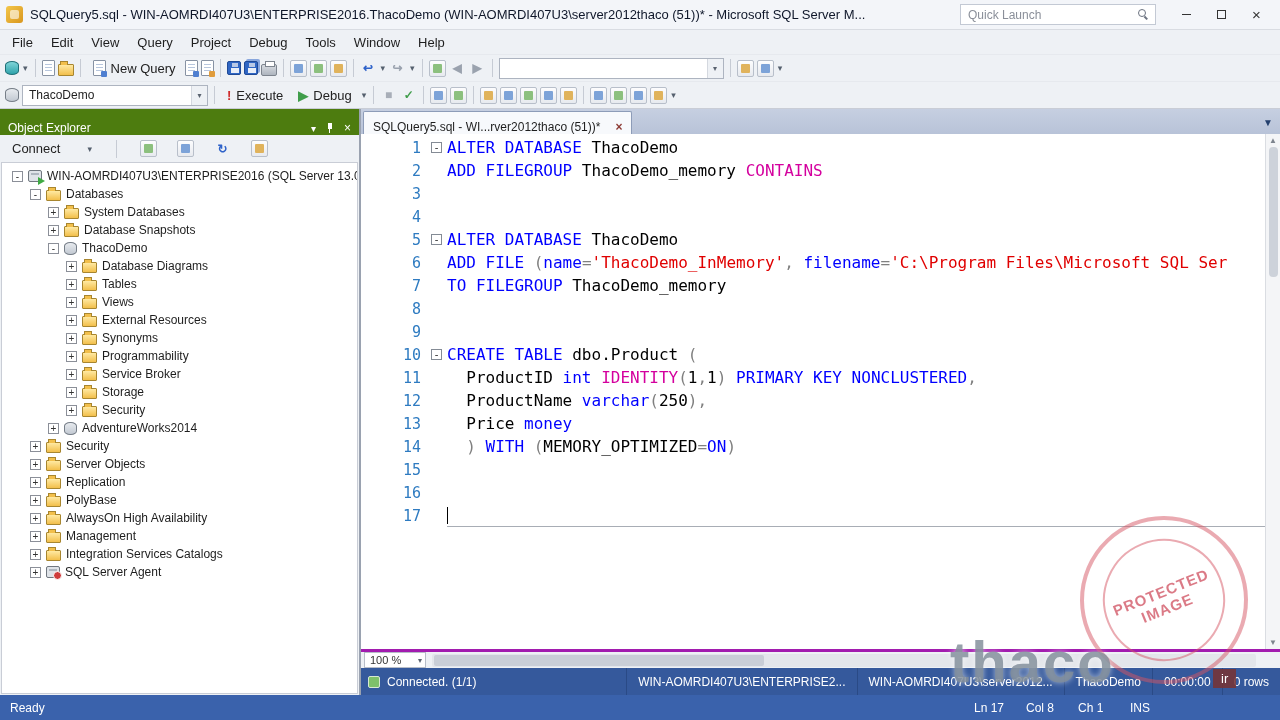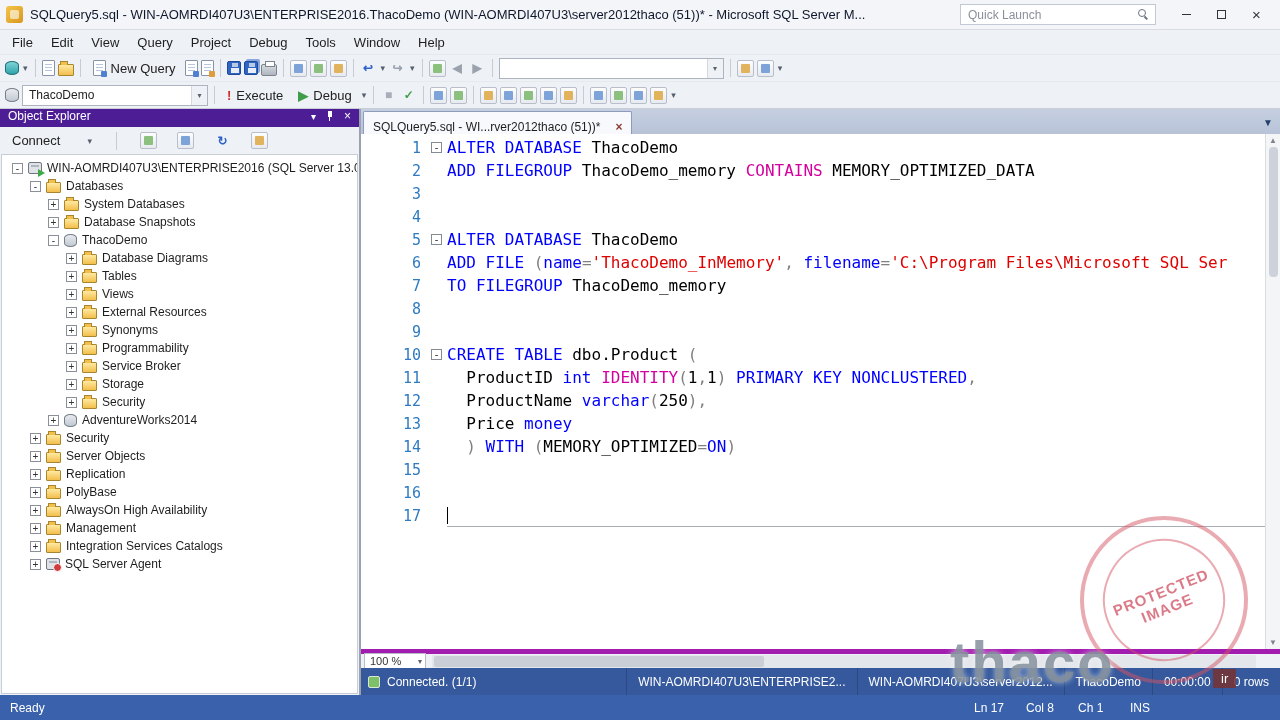--- a/index.html
+++ b/index.html
@@ -56,21 +56,21 @@
   .i-print::before{content:'';position:absolute;top:-4px;left:3px;width:8px;height:4px;background:#fff;border:1px solid #7d848e}
   .i-db,.i-dbteal{width:14px;height:14px;background:linear-gradient(#e8ebef,#c2c9d2);border:1px solid #767e88;border-radius:7px/4px}
   .i-dbteal{background:linear-gradient(#7fd4d8,#2fa3ab);border:1px solid #1f7078}
   .i-glyph{background:transparent;font-weight:bold}
 
   
   .content{flex:1;display:flex;min-height:0;border-top:1px solid #c9cdd6}
 
   
   .oe{width:361px;flex:none;background:#eef1f5;display:flex;flex-direction:column;border-right:2px solid #9aa2b0}
-  .oe-header{height:18px;background:#4c1d95;color:#fff;font-size:12px;display:flex;align-items:flex-start;padding:0 8px;gap:6px;flex:none}
+  .oe-header{height:26px;background:#4d7c0f;color:#fff;font-size:12px;display:flex;align-items:flex-end;padding:0 8px;gap:6px;flex:none}
   .oe-hicons{margin-left:auto;display:flex;gap:10px;align-items:center;font-size:10px}
   .pin-icon{width:8px;height:11px;position:relative;display:inline-block}
   .pin-icon::before{content:'';position:absolute;top:0;left:2px;width:4px;height:6px;background:#fff}
   .pin-icon::after{content:'';position:absolute;top:6px;left:3.5px;width:1px;height:4px;background:#fff}
   .oe-toolbar{height:27px;display:flex;align-items:center;gap:20px;padding:0 6px;font-size:12px;flex:none}
   .oe-tree{flex:1;background:#fff;border:1px solid #c9cdd6;margin:0 1px 1px 1px;overflow:hidden;padding-top:4px}
   .tree-row{height:18px;display:flex;align-items:center;gap:5px;white-space:nowrap;font-size:12px}
   .expander{width:11px;height:11px;border:1px solid #8b8f98;background:#fff;font-size:10px;line-height:9px;text-align:center;color:#333;flex:none}
   .ico{flex:none;position:relative}
   .ico-server,.ico-agent{width:14px;height:12px;background:#dfe3e8;border:1px solid #70777f;border-radius:2px}
@@ -96,21 +96,21 @@
   .foldbox{width:11px;height:11px;border:1px solid #848b95;background:#fff;font-size:11px;line-height:9px;text-align:center;color:#333;font-family:"Liberation Sans",sans-serif}
   .codetext{flex:1;display:flex;align-items:center;height:100%;overflow:hidden}
   .codetext.rule{border-bottom:1px solid #a8adb5}
   .caret-bar{width:1px;height:17px;background:#000;flex:none}
   .tok-k{color:#0000ff}.tok-i{color:#000}.tok-s{color:#e00000}.tok-f{color:#d4009e}.tok-g{color:#808080}
   .vscroll{width:15px;flex:none;border-left:1px solid #dadde2;background:#f4f5f7;display:flex;flex-direction:column;align-items:center;padding:2px 0;gap:2px}
   .vs-arrow{font-size:8px;color:#7d848e}
   .vs-thumb{width:9px;height:130px;background:#cdd2da;border-radius:4px}
   .vs-spacer{flex:1}
 
-  .hscroll-row{height:19px;display:flex;align-items:center;background:#eef1f5;border-top:5px solid #a21caf;flex:none;padding-right:18px}
+  .hscroll-row{height:19px;display:flex;align-items:center;background:#eef1f5;border-top:3px solid #a21caf;flex:none;padding-right:18px}
   .zoom-combo{width:62px;height:16px;margin-left:3px;background:#fff;border:1px solid #b7bdc8;font-size:11px;display:flex;align-items:center;padding-left:5px;gap:4px;color:#333}
   .zoom-caret{margin-left:auto;font-size:8px;color:#5a6370;padding-right:3px}
   .h-track{flex:1;height:13px;margin:0 6px;background:#e3e6eb;border-radius:2px;position:relative}
   .h-thumb{position:absolute;left:2px;top:1px;width:330px;height:11px;background:#c9ced7;border-radius:2px}
 
   .conn-bar{height:27px;background:#35599c;display:flex;align-items:center;color:#fff;font-size:12px;padding-left:7px;flex:none}
   .conn-ico{width:12px;height:12px;background:#7ec06a;border:1px solid #d8e8d2;border-radius:2px;margin-right:7px;flex:none}
   .conn-right{margin-left:auto;display:flex;height:100%}
   .conn-seg{padding:0 11px;border-left:1px solid #2a4a86;height:100%;display:flex;align-items:center;white-space:nowrap}
 
@@ -384,21 +384,21 @@
         <div class="tab">
           <span>SQLQuery5.sql - WI...rver2012thaco (51))*</span>
           <span class="tab-close">×</span>
         </div>
         <span class="tab-list-caret">▼</span>
       </div>
 
       <div class="code-wrap">
         <div class="code-lines">
             <div class="code-row"><span class="ln">1</span><span class="fold"><span class="foldbox">-</span></span><span class="codetext"><span class="tok-k">ALTER DATABASE </span><span class="tok-i">ThacoDemo</span></span></div>
-            <div class="code-row"><span class="ln">2</span><span class="fold"></span><span class="codetext"><span class="tok-k">ADD FILEGROUP </span><span class="tok-i">ThacoDemo_memory </span><span class="tok-f">CONTAINS </span><span class="tok-i">MEMORY_OPTIMIZED_DATA</span></span></div>
+            <div class="code-row"><span class="ln">2</span><span class="fold"></span><span class="codetext"><span class="tok-k">ADD FILEGROUP </span><span class="tok-i">ThacoDemo_memory </span><span class="tok-f">CONTAINS </span></span></div>
             <div class="code-row"><span class="ln">3</span><span class="fold"></span><span class="codetext"></span></div>
             <div class="code-row"><span class="ln">4</span><span class="fold"></span><span class="codetext"></span></div>
             <div class="code-row"><span class="ln">5</span><span class="fold"><span class="foldbox">-</span></span><span class="codetext"><span class="tok-k">ALTER DATABASE </span><span class="tok-i">ThacoDemo</span></span></div>
             <div class="code-row"><span class="ln">6</span><span class="fold"></span><span class="codetext"><span class="tok-k">ADD FILE </span><span class="tok-g">(</span><span class="tok-k">name</span><span class="tok-g">=</span><span class="tok-s">'ThacoDemo_InMemory'</span><span class="tok-g">, </span><span class="tok-k">filename</span><span class="tok-g">=</span><span class="tok-s">'C:\Program Files\Microsoft SQL Ser</span></span></div>
             <div class="code-row"><span class="ln">7</span><span class="fold"></span><span class="codetext"><span class="tok-k">TO FILEGROUP </span><span class="tok-i">ThacoDemo_memory</span></span></div>
             <div class="code-row"><span class="ln">8</span><span class="fold"></span><span class="codetext"></span></div>
             <div class="code-row"><span class="ln">9</span><span class="fold"></span><span class="codetext"></span></div>
             <div class="code-row"><span class="ln">10</span><span class="fold"><span class="foldbox">-</span></span><span class="codetext"><span class="tok-k">CREATE TABLE </span><span class="tok-i">dbo.Product </span><span class="tok-g">(</span></span></div>
             <div class="code-row"><span class="ln">11</span><span class="fold"></span><span class="codetext"><span class="tok-i">  ProductID </span><span class="tok-k">int </span><span class="tok-f">IDENTITY</span><span class="tok-g">(</span><span class="tok-i">1</span><span class="tok-g">,</span><span class="tok-i">1</span><span class="tok-g">) </span><span class="tok-k">PRIMARY KEY NONCLUSTERED</span><span class="tok-g">,</span></span></div>
             <div class="code-row"><span class="ln">12</span><span class="fold"></span><span class="codetext"><span class="tok-i">  ProductName </span><span class="tok-k">varchar</span><span class="tok-g">(</span><span class="tok-i">250</span><span class="tok-g">),</span></span></div>

